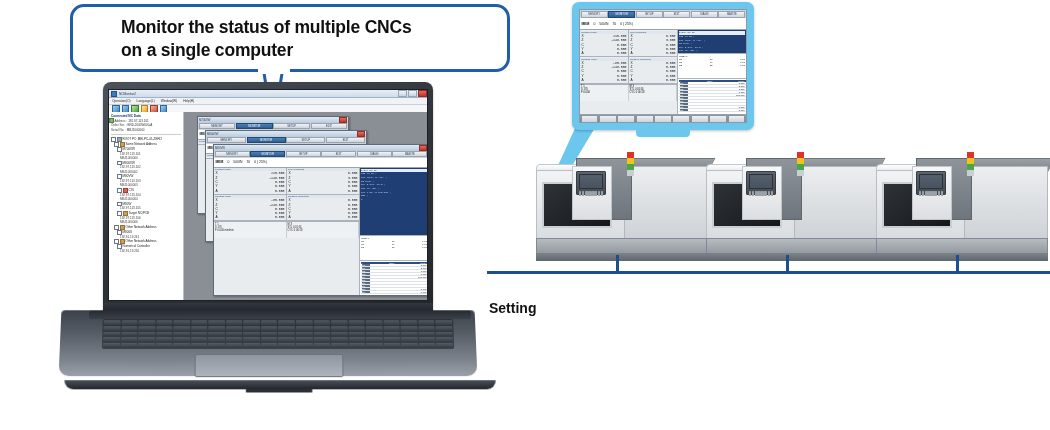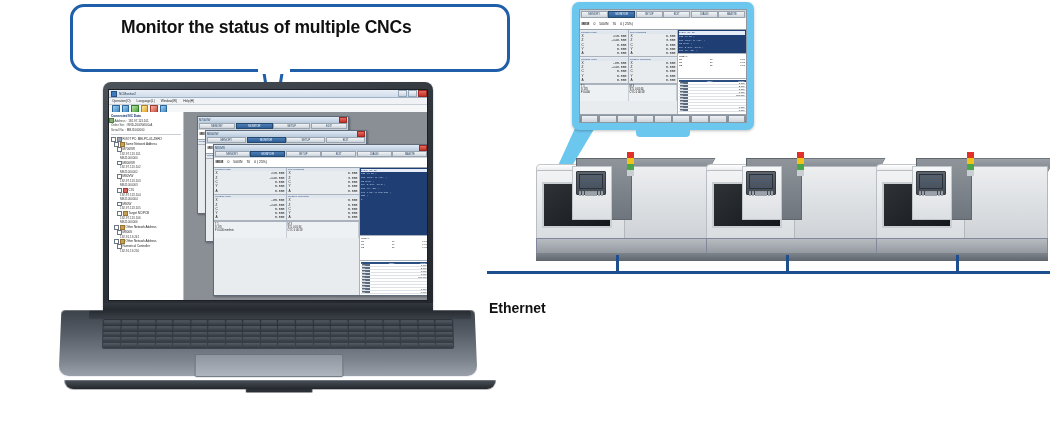--- a/index.html
+++ b/index.html
@@ -225,20 +225,21 @@
   .eth-label{position:absolute;left:489px;top:300px;font-size:14px;font-weight:bold;color:#111;}
 </style>
 </head>
 <body>
 
 <div class="stage">
 
   <div class="callout">
     <div class="callout-text">
       <div>Monitor the status of multiple CNCs</div>
+      <div>on a single computer</div>
     </div>
   </div>
   <div class="tail tail-a"></div>
   <div class="tail tail-b"></div>
   <div class="tail-mask"></div>
 
   <div class="laptop">
     <div class="lid">
       <div class="bezel-top"></div>
       <div class="screen">
@@ -1153,15 +1154,15 @@
       <div class="pole"></div>
     </div>
     <div class="m-plinth"></div>
     <div class="m-plinth2"></div>
   </div>
 
   <div class="eth-drop d1"></div>
   <div class="eth-drop d2"></div>
   <div class="eth-drop d3"></div>
   <div class="eth-line"></div>
-  <div class="eth-label">Ethernet</div>
+  <div class="eth-label">Setting</div>
 
 </div>
 
 </body></html>

